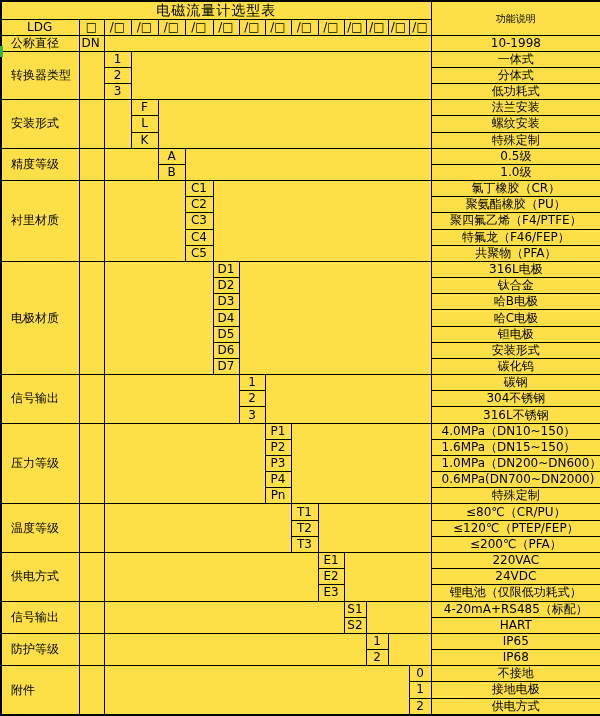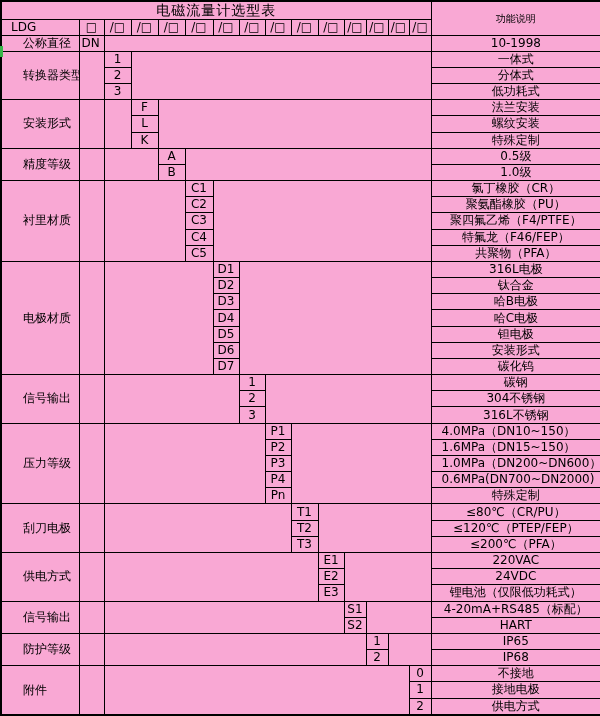--- a/index.html
+++ b/index.html
@@ -1,27 +1,27 @@
 <!DOCTYPE html>
 <html><head>
 <meta charset="utf-8">
 <style>
   html,body{margin:0;padding:0;background:#fff;}
-  #page{position:relative;width:600px;height:716px;background:#f9a8d4;overflow:hidden;}
+  #page{position:relative;width:600px;height:716px;background:#fde047;overflow:hidden;}
   table.sel{border-collapse:collapse;table-layout:fixed;width:600px;height:716px;
             font-family:"DejaVu Sans","Liberation Sans",sans-serif;color:#000;}
   table.sel{border:2px solid #000;}
   td{border:1px solid #000;padding:0;margin:0;text-align:center;vertical-align:middle;
      font-size:12px;line-height:15px;overflow:hidden;white-space:nowrap;}
   tr.r-title{height:18px;}
   tr.r-hdr{height:16px;}
   td.title-cell{font-size:14px;letter-spacing:1px;}
   td.fn-hdr{font-size:10px;}
-  td.label-cell{text-align:left;padding-left:21px;}
-  td.model-cell{text-align:left;padding-left:9px;}
+  td.label-cell{text-align:left;padding-left:9px;}
+  td.model-cell{text-align:left;padding-left:25px;}
   td.dn-cell{text-align:left;padding-left:2px;margin-left:32px;}
   td.desc-left{text-align:left;padding-left:10px;}
   td.codebox{font-size:12px;}
   td.slashbox{font-size:12px;}
   .green-artifact{position:absolute;left:0;top:46px;width:3px;height:11px;background:#39b54a;}
 </style>
 </head>
 <body>
 
 <div id="page">
@@ -216,21 +216,21 @@
 <tr>
           <td class="codebox">P4</td>
           <td class="desc-left">0.6MPa(DN700~DN2000)</td>
         </tr>
 <tr>
           <td class="codebox">Pn</td>
           <td>特殊定制</td>
         </tr>
 
 <tr>
-  <td class="label-cell" rowspan="3">刮刀电极</td>
+  <td class="label-cell" rowspan="3">温度等级</td>
   <td rowspan="3"></td>
   <td colspan="7" rowspan="3"></td>
   <td class="codebox">T1</td>
   <td colspan="5" rowspan="3"></td>
   <td>≤80℃（CR/PU）</td>
 </tr>
 <tr>
           <td class="codebox">T2</td>
           <td>≤120℃（PTEP/FEP）</td>
         </tr>

